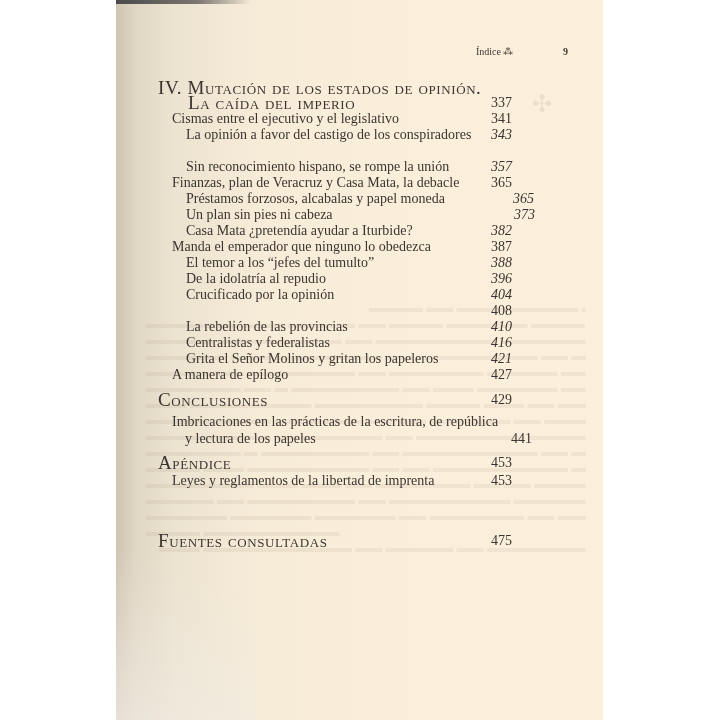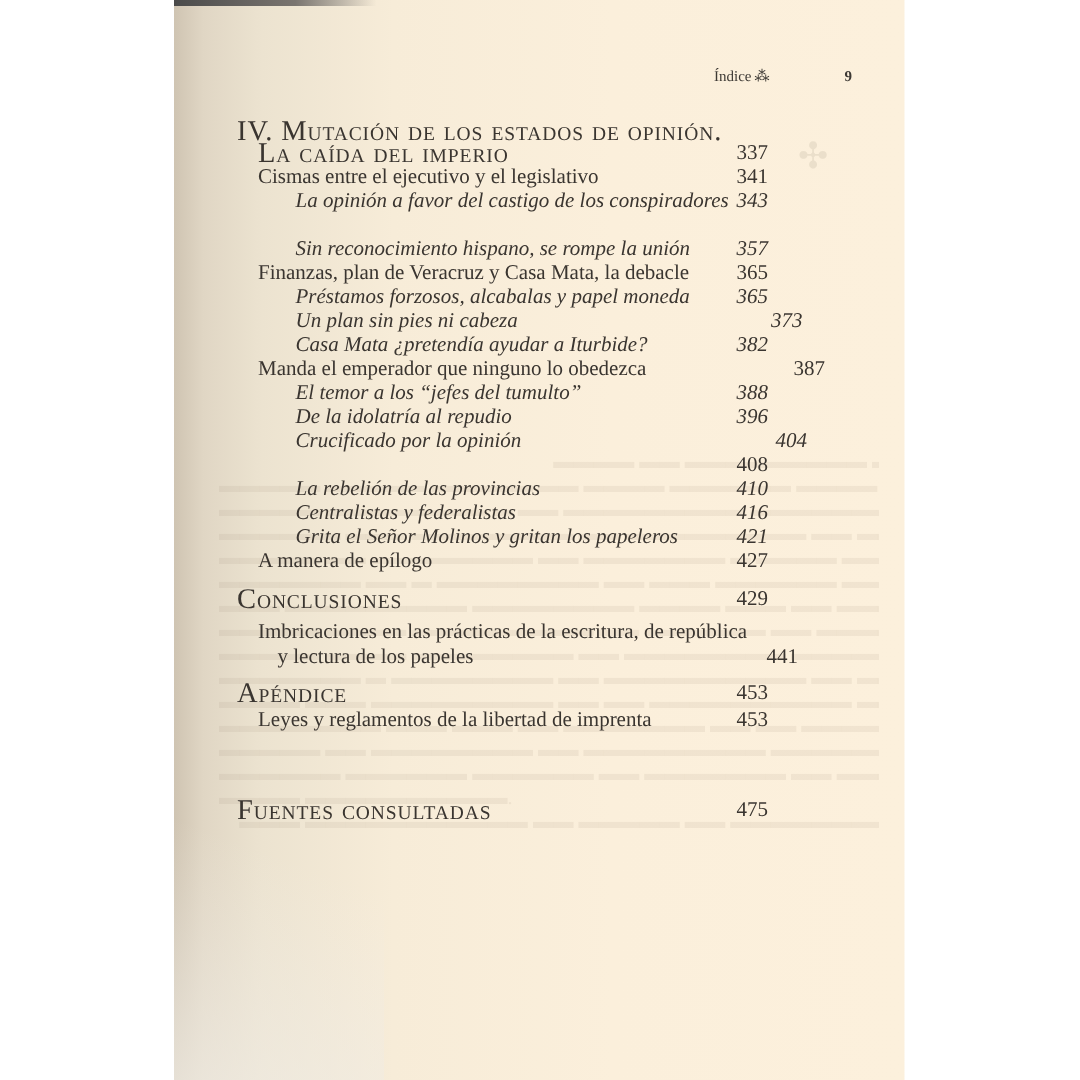--- a/index.html
+++ b/index.html
@@ -99,23 +99,23 @@
       position: absolute;
       top: 0;
     }
     .entry .pg {
       position: absolute;
       right: 91px;
       top: 0;
       text-align: right;
     }
     .lvl-part .title { left: 42px; }
-    .lvl-part2 .title { left: 56px; text-align: right; }
+    .lvl-part2 .title { left: 72px; text-align: right; }
     .lvl-1 .title { left: 56px; }
-    .lvl-2 .title { left: 81px; font-style: italic; }
+    .lvl-2 .title { left: 70px; }
     .lvl-2 .pg { font-style: italic; }
     .lvl-cont .title { left: 69px; }
     .sc {
       font-variant: small-caps;
       letter-spacing: 0.6px;
       font-size: 19px;
     }
   </style>
 </head>
 <body>
@@ -172,46 +172,46 @@
     </div>
     <div class="entry lvl-2" style="top:159px;">
       <span class="title">Sin reconocimiento hispano, se rompe la unión</span>
       <span class="pg">357</span>
     </div>
 
     <div class="entry lvl-1" style="top:175px;">
       <span class="title">Finanzas, plan de Veracruz y Casa Mata, la debacle</span>
       <span class="pg">365</span>
     </div>
-    <div class="entry lvl-2" style="top:191px;">
+    <div class="entry lvl-2" style="top:191px;padding-left:22px;">
       <span class="title">Préstamos forzosos, alcabalas y papel moneda</span>
       <span class="pg">365</span>
     </div>
     <div class="entry lvl-2" style="top:207px;padding-left:23px;">
       <span class="title">Un plan sin pies ni cabeza</span>
       <span class="pg">373</span>
     </div>
     <div class="entry lvl-2" style="top:223px;">
       <span class="title">Casa Mata ¿pretendía ayudar a Iturbide?</span>
       <span class="pg">382</span>
     </div>
 
-    <div class="entry lvl-1" style="top:239px;padding-left:38px;">
+    <div class="entry lvl-1" style="top:239px;">
       <span class="title">Manda el emperador que ninguno lo obedezca</span>
       <span class="pg">387</span>
     </div>
     <div class="entry lvl-2" style="top:255px;">
       <span class="title">El temor a los “jefes del tumulto”</span>
       <span class="pg">388</span>
     </div>
     <div class="entry lvl-2" style="top:271px;">
       <span class="title">De la idolatría al repudio</span>
       <span class="pg">396</span>
     </div>
-    <div class="entry lvl-2" style="top:287px;padding-left:26px;">
+    <div class="entry lvl-2" style="top:287px;">
       <span class="title">Crucificado por la opinión</span>
       <span class="pg">404</span>
     </div>
 
     <div class="entry lvl-1" style="top:303px;">
       <span class="pg">408</span>
     </div>
     <div class="entry lvl-2" style="top:319px;">
       <span class="title">La rebelión de las provincias</span>
       <span class="pg">410</span>

